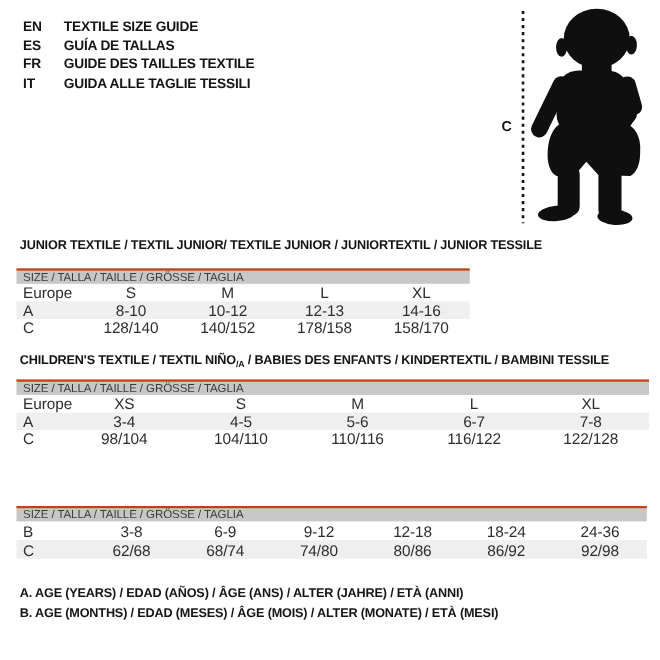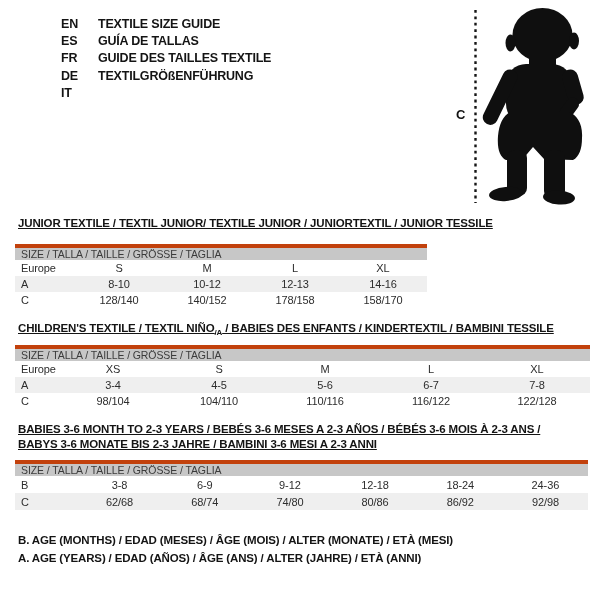--- a/index.html
+++ b/index.html
@@ -2,50 +2,50 @@
 <html><head>
 <meta charset="utf-8">
 <style>
   html,body { margin:0; padding:0; background:#fff; }
   .canvas {
     position:relative; width:600px; height:600px; background:#ffffff;
     font-family:"Liberation Sans", sans-serif; overflow:hidden;
     -webkit-font-smoothing:antialiased; color:#1a1a1a;
   }
   
-  .lang-list { position:absolute; left:21px; top:15px;margin-left:40px; }
+  .lang-list { position:absolute; left:21px; top:15px; }
   .lang-row { display:grid; grid-template-columns:37px auto; height:17.4px; align-items:center; }
   .lang-code, .lang-title {
     font-weight:bold; font-size:12.5px; letter-spacing:-0.2px; color:#141414; white-space:nowrap;
   }
   
   .figure-svg { position:absolute; left:470px; top:2px; }
   .c-label {
     position:absolute; left:456px; top:107px; font-size:13px; font-weight:bold; color:#121212;
   }
   
   .sec-title {
     position:absolute; font-weight:bold; font-size:11.5px; letter-spacing:-0.15px;
-    color:#141414; white-space:nowrap; line-height:15.2px;text-decoration:underline;
+    color:#141414; white-space:nowrap; line-height:15.2px;
   }
   .title-1 { left:18px; top:216px; }
   .title-2 { left:18px; top:321px; }
   .title-3 { left:18px; top:422px; }
   .sub-a { font-size:8px; position:relative; top:2.5px; }
   
   .sg-table { position:absolute; }
   .table-1 { left:15px; top:244px; width:412px; }
   .table-2 { left:15px; top:345px; width:575px; }
   .table-3 { left:15px; top:460px; width:573px; }
   .bar {
-    height:12px; background:#c7c7c7; border-top:4px solid #c2410c;
+    height:12px; background:#c7c7c7; border-top:2px solid #c2410c;
     font-size:10.5px; line-height:12.5px; color:#3b3b3b; padding-left:6px;
     letter-spacing:-0.1px; box-sizing:content-box; white-space:nowrap;
   }
-  .row { display:grid; height:16px; align-items:center; font-size:11px; color:#2d2d2d; letter-spacing:-0.1px; }
+  .row { display:grid; height:16px; align-items:center; font-size:14px; color:#2d2d2d; letter-spacing:-0.1px; }
   .table-3 .row { height:17px; }
   .table-1 .row { grid-template-columns:60px repeat(4,1fr); }
   .table-2 .row { grid-template-columns:45px repeat(5,1fr); }
   .table-3 .row { grid-template-columns:62px repeat(6,1fr); }
   .row.alt { background:#efefef; }
   .cell { text-align:center; white-space:nowrap; }
   .cell.lbl { text-align:left; padding-left:6px; }
   
   .legend { position:absolute; left:18px; top:532px; }
   .legend-line {
@@ -65,25 +65,22 @@
     </div>
     <div class="lang-row">
       <span class="lang-code">ES</span>
       <span class="lang-title">GUÍA DE TALLAS</span>
     </div>
     <div class="lang-row">
       <span class="lang-code">FR</span>
       <span class="lang-title">GUIDE DES TAILLES TEXTILE</span>
     </div>
     <div class="lang-row">
-      <span class="lang-code">DE</span>
-      <span class="lang-title">TEXTILGRÖßENFÜHRUNG</span>
-    </div>
-    <div class="lang-row">
       <span class="lang-code">IT</span>
+      <span class="lang-title">GUIDA ALLE TAGLIE TESSILI</span>
     </div>
   </div>
 
   <div class="c-label">C</div>
   <svg class="figure-svg" width="130" height="204" viewBox="0 0 130 204">
     <line x1="5.5" y1="8" x2="5.5" y2="201" stroke="#151515" stroke-width="2.4" stroke-dasharray="2.8 3.6"></line>
     <g fill="#0f0f0f">
       <ellipse cx="72.5" cy="33" rx="30" ry="27"></ellipse>
       <ellipse cx="40.5" cy="41" rx="5" ry="8.5"></ellipse>
       <ellipse cx="104" cy="39" rx="5" ry="8.5"></ellipse>
@@ -156,24 +153,20 @@
     <div class="row">
       <span class="cell lbl">C</span>
       <span class="cell">98/104</span>
       <span class="cell">104/110</span>
       <span class="cell">110/116</span>
       <span class="cell">116/122</span>
       <span class="cell">122/128</span>
     </div>
   </div>
 
-  <div class="sec-title title-3">
-    <div>BABIES 3-6 MONTH TO 2-3 YEARS / BEBÉS 3-6 MESES A 2-3 AÑOS / BÉBÉS 3-6 MOIS À 2-3 ANS /</div>
-    <div>BABYS 3-6 MONATE BIS 2-3 JAHRE / BAMBINI 3-6 MESI A 2-3 ANNI</div>
-  </div>
   <div class="sg-table table-3">
     <div class="bar">SIZE / TALLA / TAILLE / GRÖSSE / TAGLIA</div>
     <div class="row">
       <span class="cell lbl">B</span>
       <span class="cell">3-8</span>
       <span class="cell">6-9</span>
       <span class="cell">9-12</span>
       <span class="cell">12-18</span>
       <span class="cell">18-24</span>
       <span class="cell">24-36</span>
@@ -183,17 +176,17 @@
       <span class="cell">62/68</span>
       <span class="cell">68/74</span>
       <span class="cell">74/80</span>
       <span class="cell">80/86</span>
       <span class="cell">86/92</span>
       <span class="cell">92/98</span>
     </div>
   </div>
 
   <div class="legend">
+    <div class="legend-line">A. AGE (YEARS) / EDAD (AÑOS) / ÂGE (ANS) / ALTER (JAHRE) / ETÀ (ANNI)</div>
     <div class="legend-line">B. AGE (MONTHS) / EDAD (MESES) / ÂGE (MOIS) / ALTER (MONATE) / ETÀ (MESI)</div>
-    <div class="legend-line">A. AGE (YEARS) / EDAD (AÑOS) / ÂGE (ANS) / ALTER (JAHRE) / ETÀ (ANNI)</div>
   </div>
 
 </div>
 
 </body></html>

